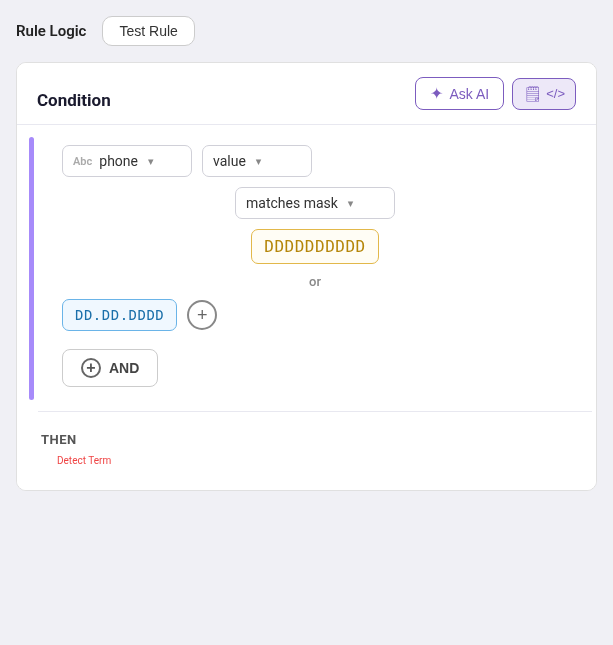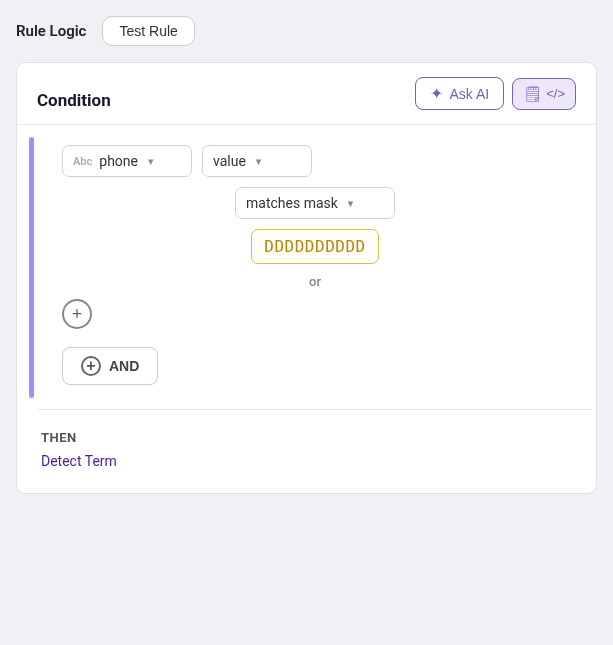--- a/index.html
+++ b/index.html
@@ -236,22 +236,23 @@
     }
     .then-label {
       font-size: 13px;
       font-weight: 700;
       color: #555;
       letter-spacing: 0.5px;
       margin-bottom: 8px;
       text-transform: uppercase;
     }
     .then-action {
-      font-size: 14px;
-      color: #4c1d95;
+      font-size: 10px;
+      color: #ef4444;
+      margin-left: 16px;
     }
 
     
     .condition-body {
       display: flex;
     }
     .accent-bar {
       width: 5px;
       background: #a78bfa;
       border-radius: 3px;
@@ -308,20 +309,21 @@
         <div class="condition-row-2">
           <div class="dropdown matches-dropdown">
             <span>matches mask</span>
             <span class="chevron">▾</span>
           </div>
           <div class="mask-input">DDDDDDDDDD</div>
           <span class="or-label">or</span>
         </div>
 
         <div class="condition-row-3">
+          <div class="mask-input-blue">DD.DD.DDDD</div>
           <button class="add-circle-btn">
             <span>+</span>
           </button>
         </div>
 
         <button class="and-btn">
           <div class="and-circle">+</div>
           <span>AND</span>
         </button>
       </div>

